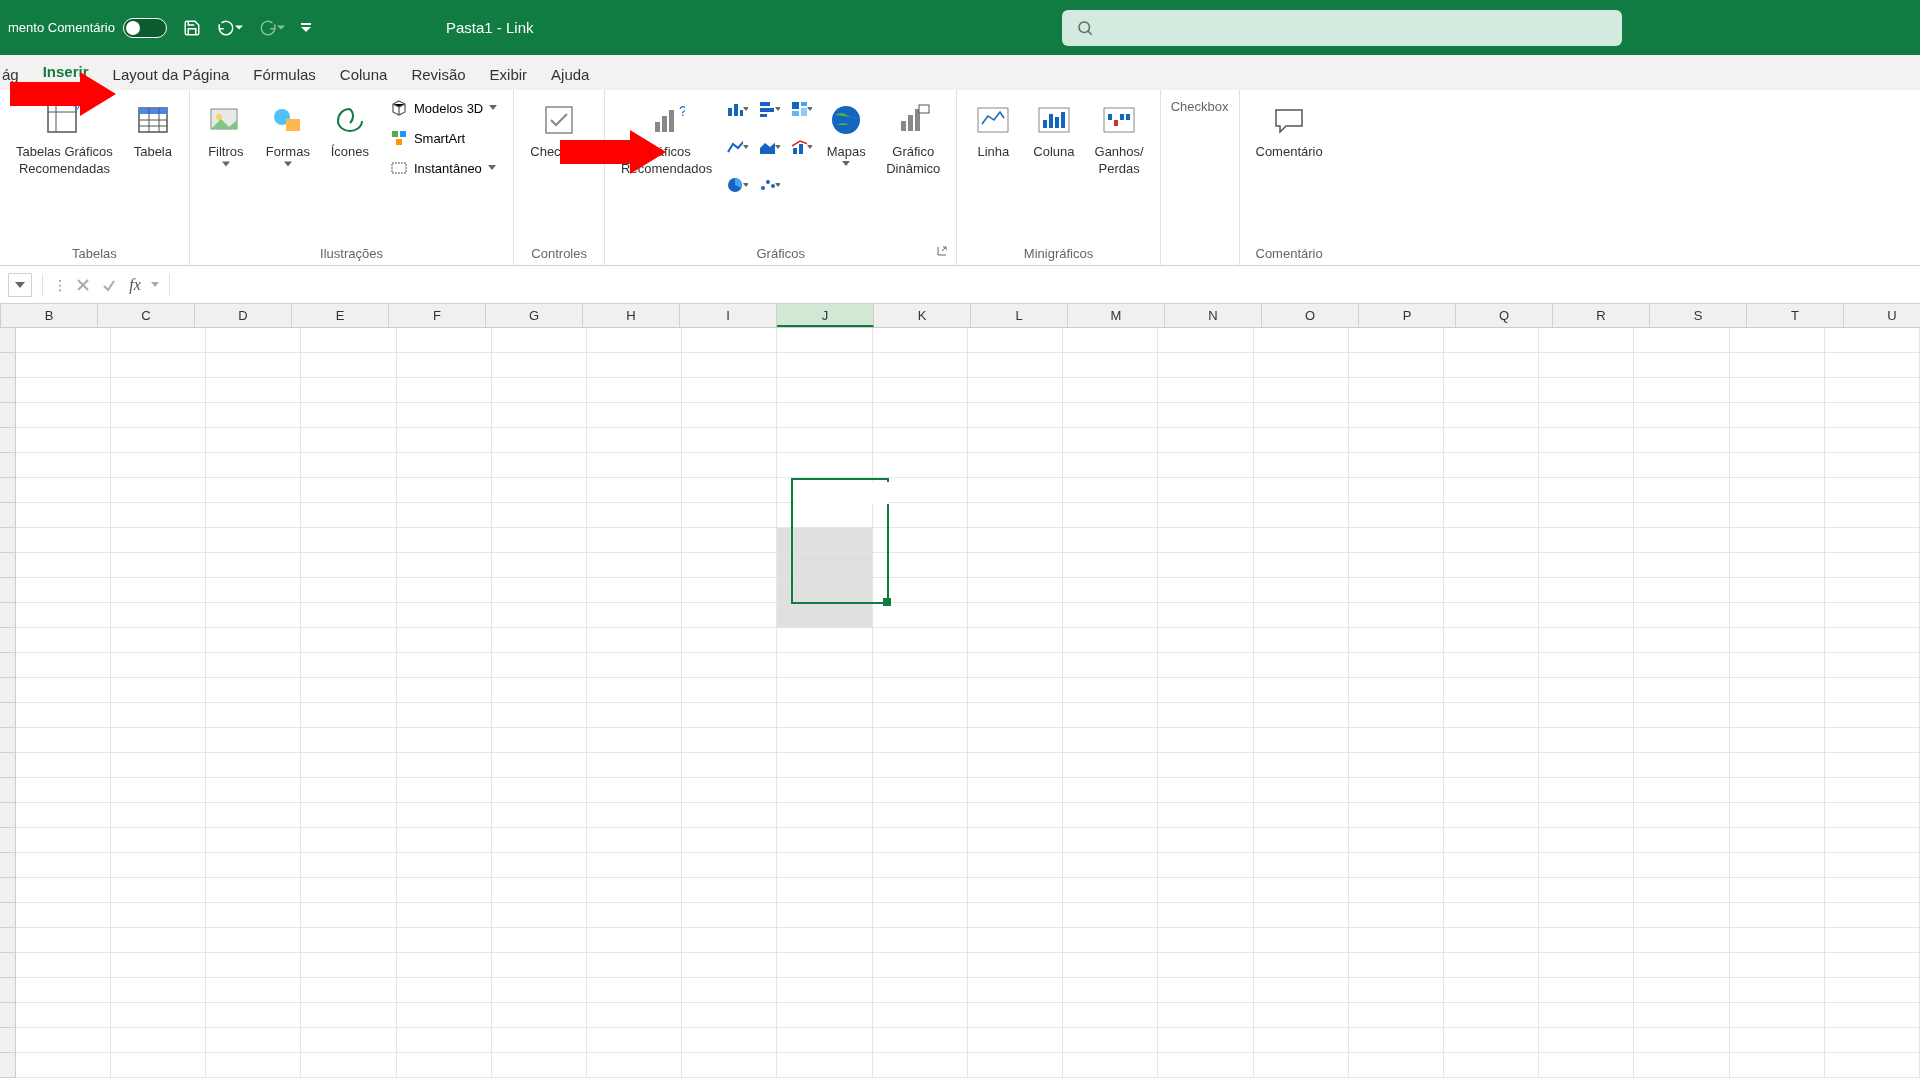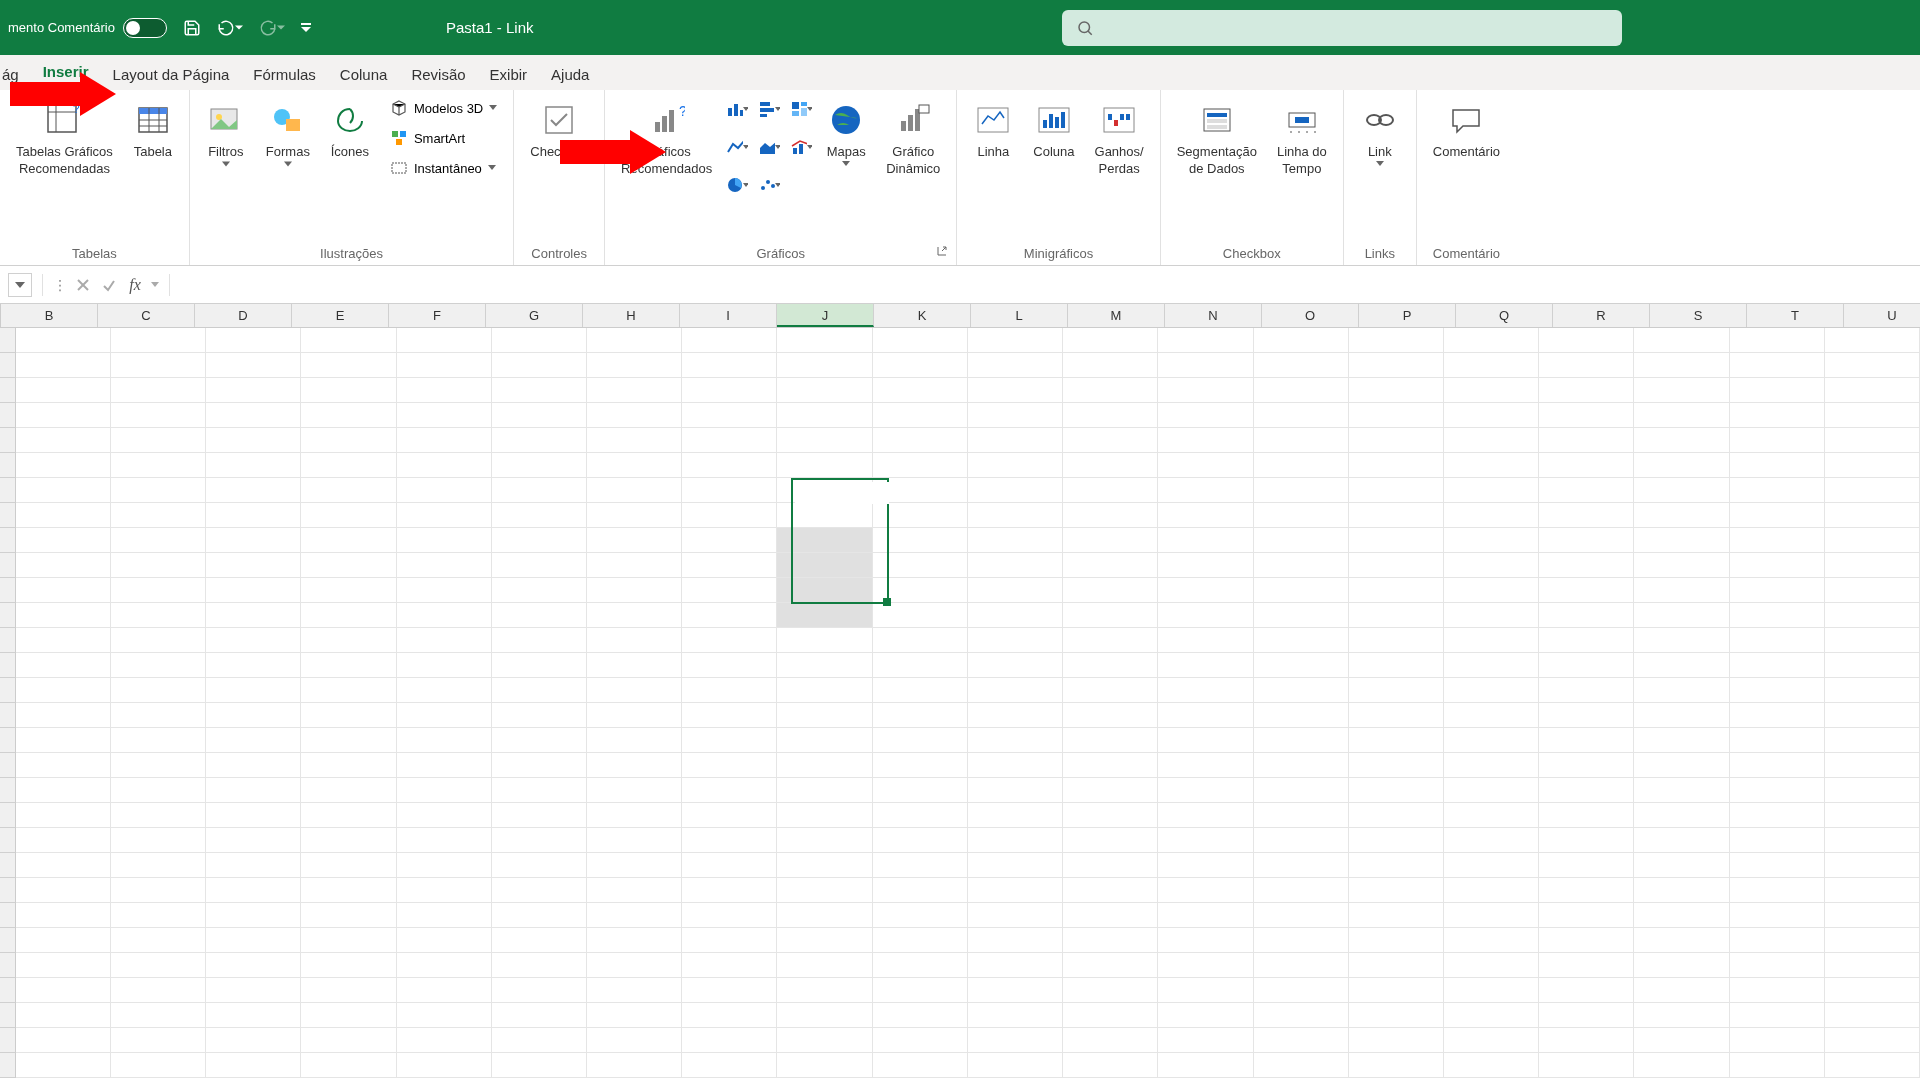--- a/index.html
+++ b/index.html
@@ -419,65 +419,23 @@
             </svg>
           </div>
         <div class="rbtn-label" style="white-space:pre-line">Ganhos/
 Perdas</div>
       </div>
     </div>
     <div class="rgroup-label">Minigráficos</div>
   </div>
 
   <div class="rgroup">
-    <div class="rgroup-content">
-      <div class="rbtn">
-        <div class="rbtn-icon">
-            <svg width="34" height="30">
-              <rect x="4" y="4" width="26" height="22" fill="none" stroke="#555"></rect>
-              <rect x="7" y="8" width="20" height="4" fill="#1565c0"></rect>
-              <rect x="7" y="14" width="20" height="4" fill="#ddd"></rect>
-              <rect x="7" y="20" width="20" height="4" fill="#ddd"></rect>
-            </svg>
-          </div>
-        <div class="rbtn-label" style="white-space:pre-line">Segmentação
-de Dados</div>
-      </div>
-      <div class="rbtn">
-        <div class="rbtn-icon">
-            <svg width="34" height="30">
-              <rect x="4" y="8" width="26" height="14" fill="none" stroke="#555"></rect>
-              <rect x="10" y="12" width="14" height="6" fill="#1565c0"></rect>
-              <path d="M6 26 L6 28 M14 26 L14 28 M22 26 L22 28 M30 26 L30 28" stroke="#555"></path>
-            </svg>
-          </div>
-        <div class="rbtn-label" style="white-space:pre-line">Linha do
-Tempo</div>
-      </div>
-    </div>
     <div class="rgroup-label">Checkbox</div>
   </div>
 
-  <div class="rgroup">
-    <div class="rgroup-content">
-      <div class="rbtn">
-        <div class="rbtn-icon">
-            <svg width="34" height="26">
-              <ellipse cx="11" cy="13" rx="7" ry="5" fill="none" stroke="#555" stroke-width="2"></ellipse>
-              <ellipse cx="23" cy="13" rx="7" ry="5" fill="none" stroke="#555" stroke-width="2"></ellipse>
-            </svg>
-          </div>
-        <div class="rbtn-label">Link</div>
-        <svg width="8" height="6" fill="#666">
-            <path d="M0 0 L4 5 L8 0"></path>
-          </svg>
-      </div>
-    </div>
-    <div class="rgroup-label">Links</div>
-  </div>
 
   <div class="rgroup" style="border-right:none">
     <div class="rgroup-content">
       <div class="rbtn">
         <div class="rbtn-icon">
             <svg width="34" height="28">
               <path d="M4 4 L30 4 L30 20 L14 20 L8 26 L8 20 L4 20 Z" fill="none" stroke="#555" stroke-width="1.5"></path>
             </svg>
           </div>
         <div class="rbtn-label">Comentário</div>

